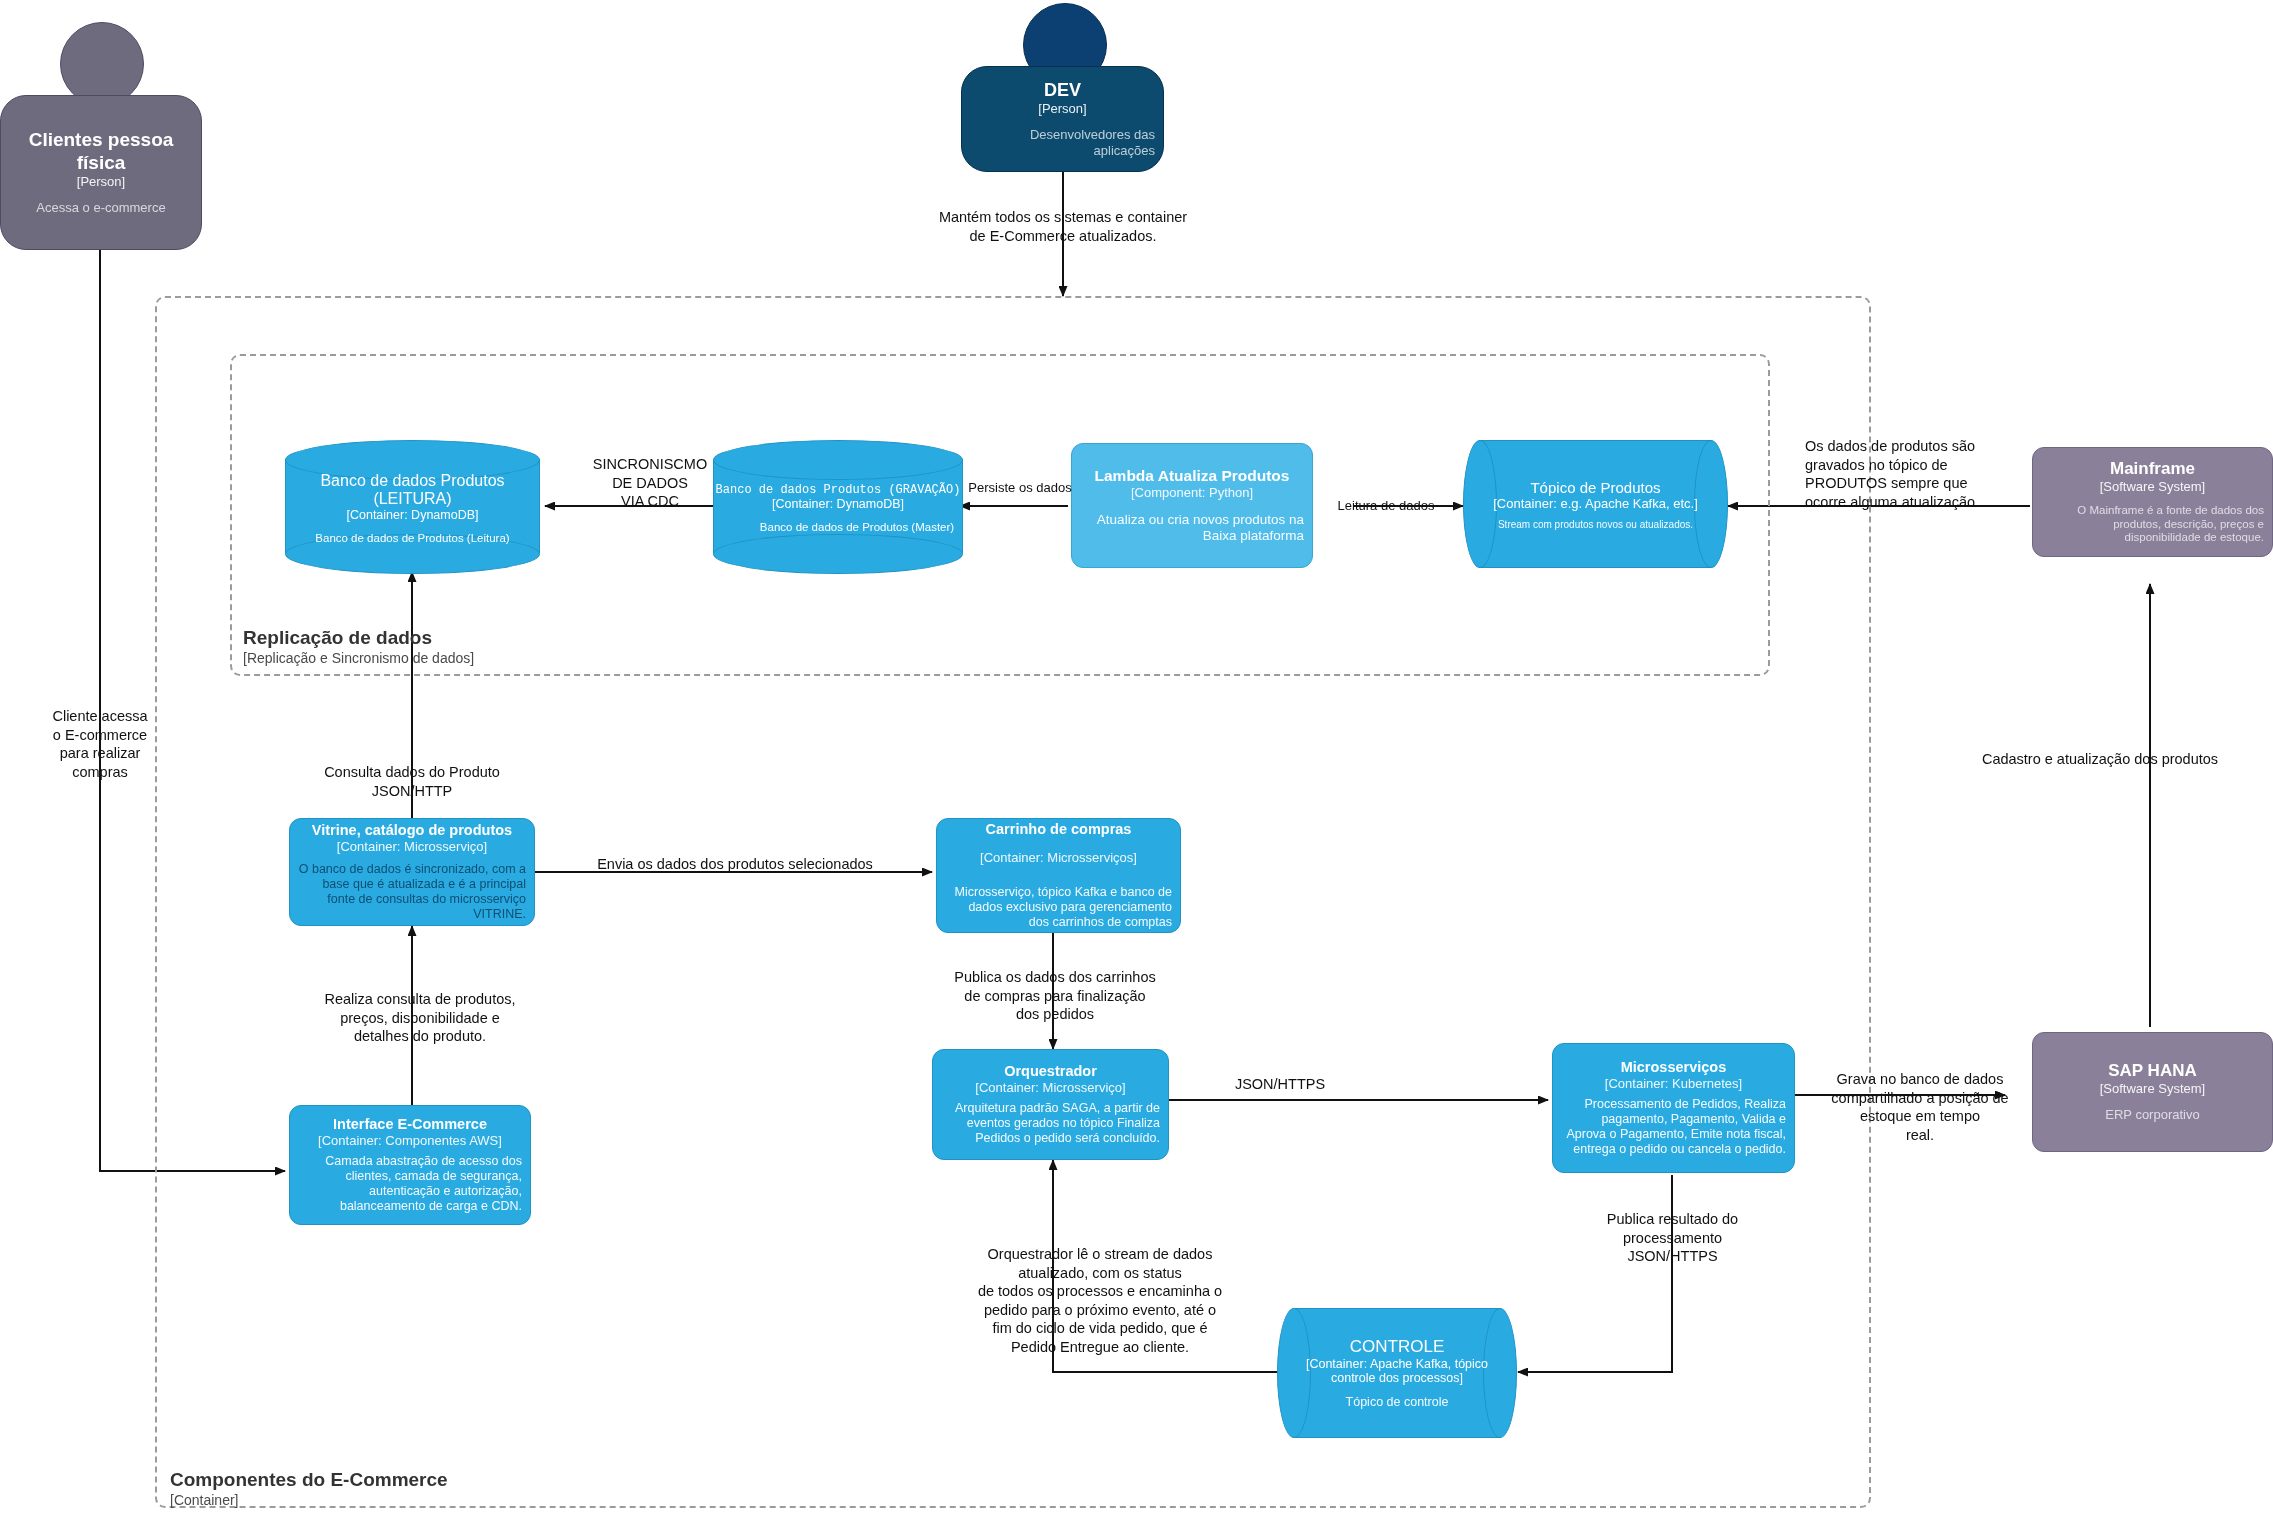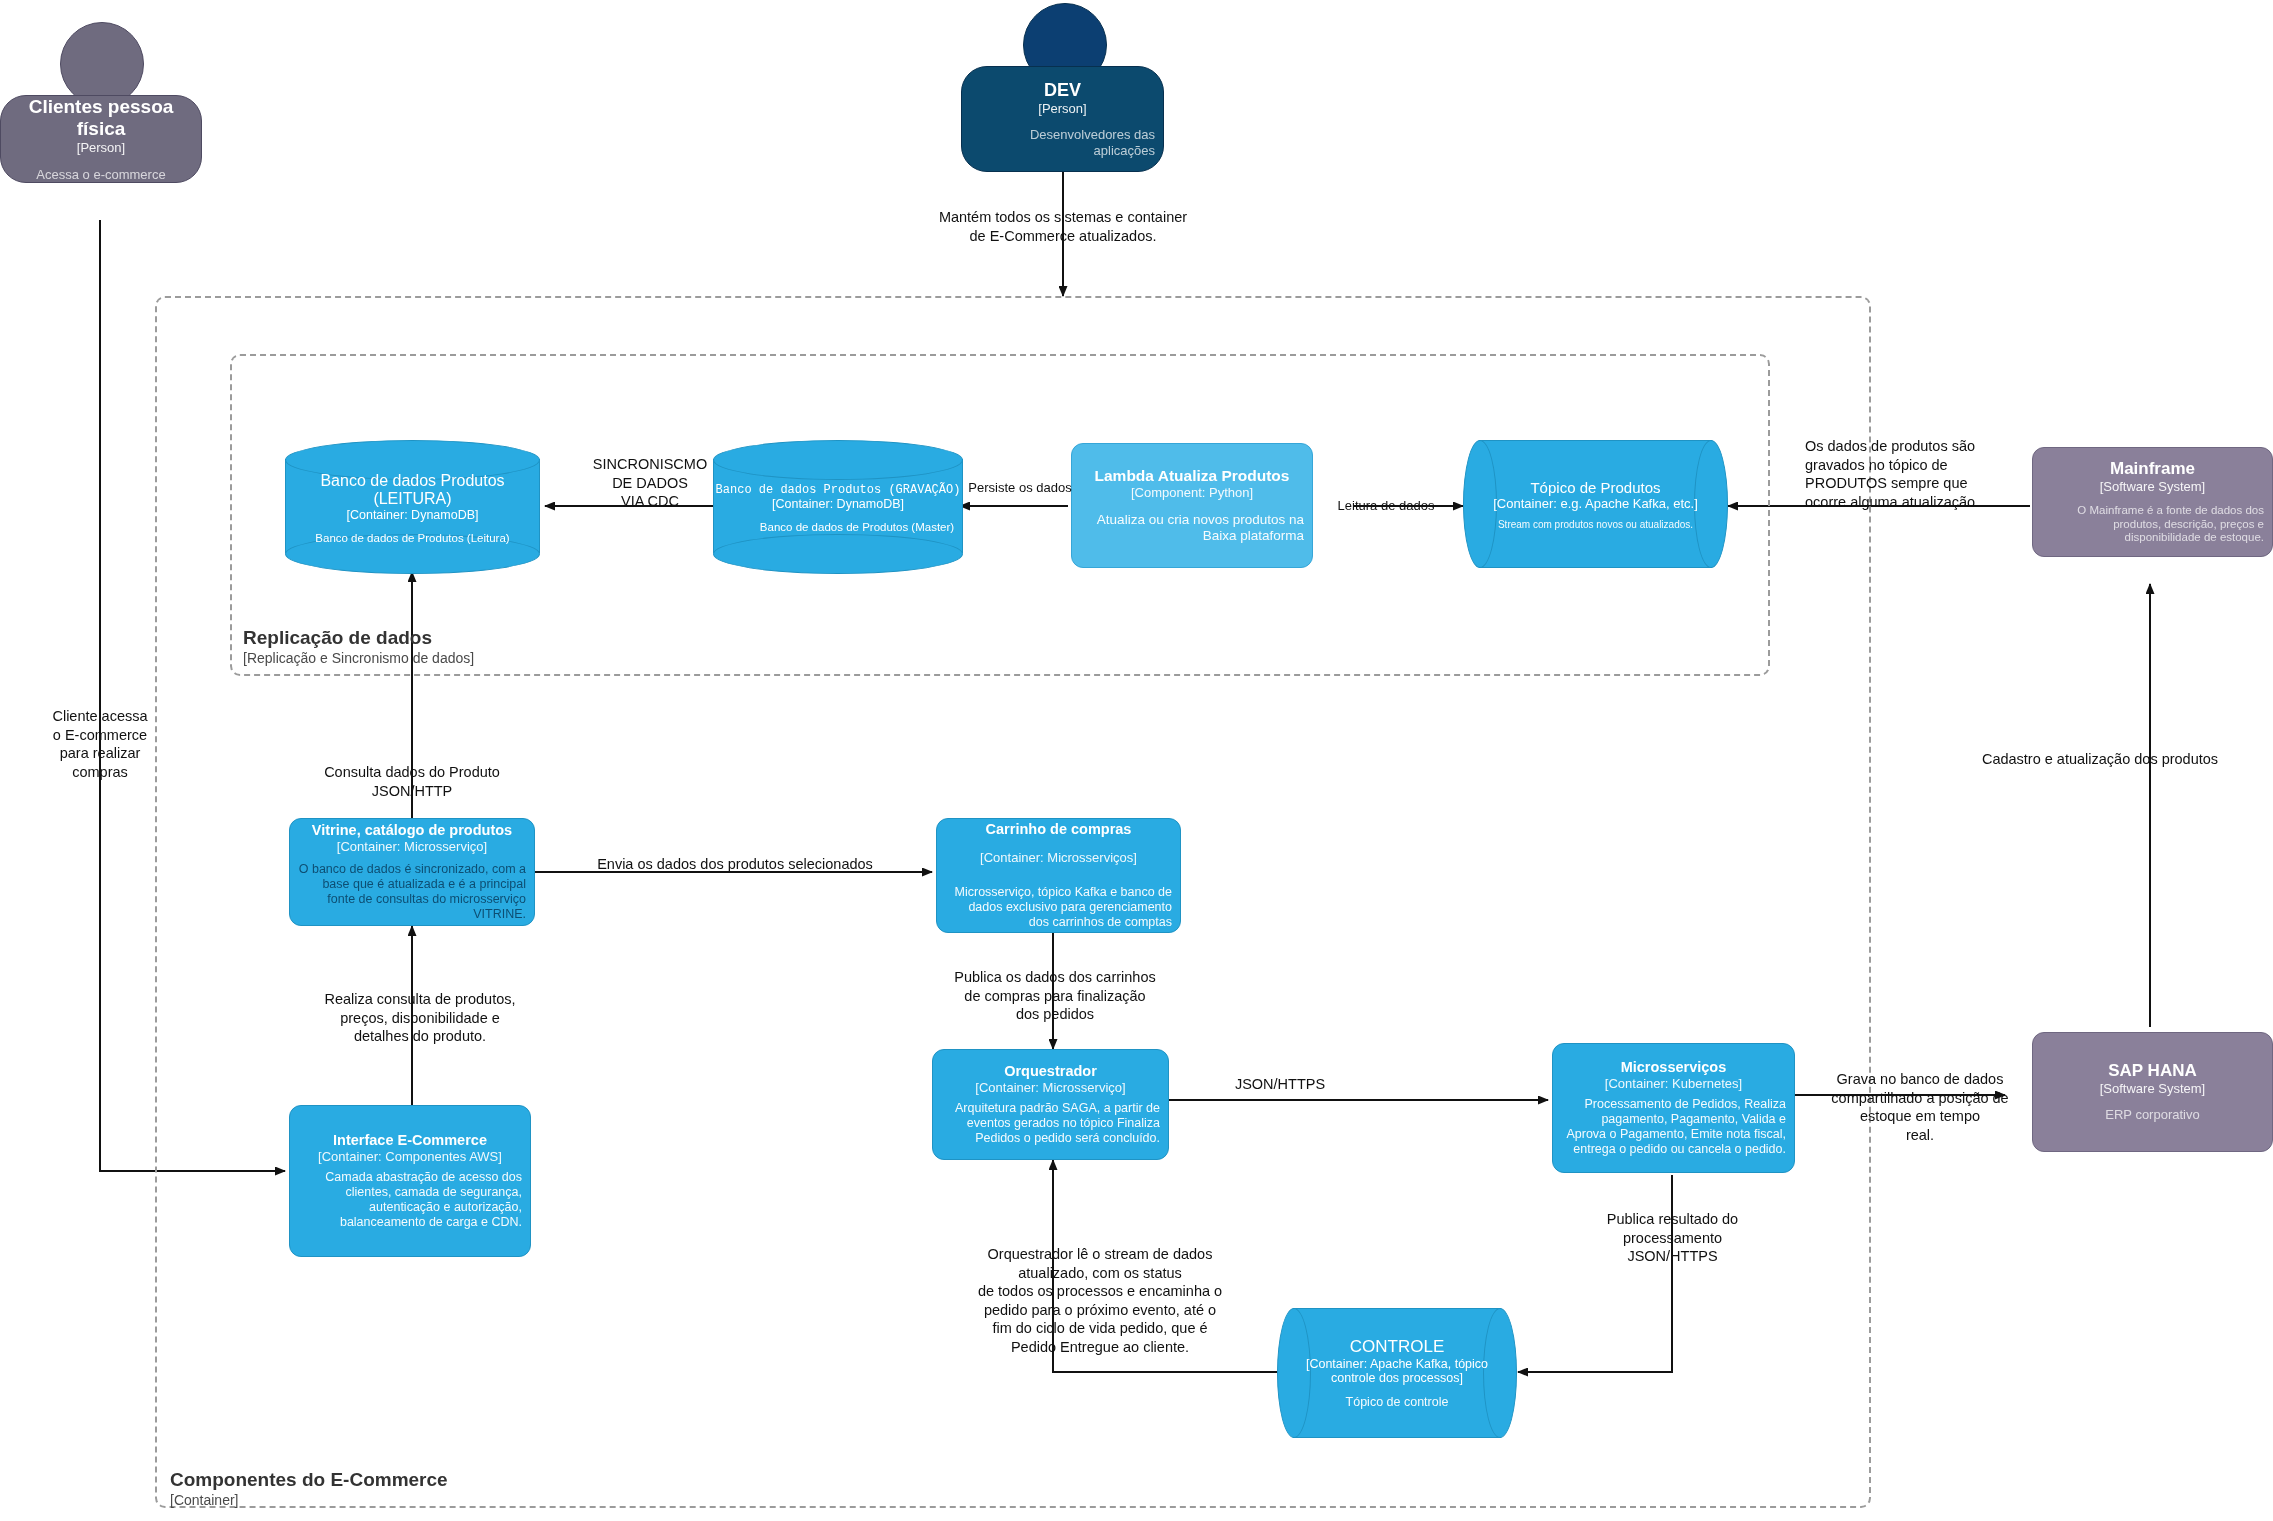--- a/index.html
+++ b/index.html
@@ -112,21 +112,21 @@
     <div class="bs">[Container]</div>
   </div>
 
   <div class="boundary" style="left:230px;top:354px;width:1540px;height:322px;"></div>
   <div class="bnd-label" style="left:243px;top:626px;width:500px;">
     <div class="bt">Replicação de dados</div>
     <div class="bs">[Replicação e Sincronismo de dados]</div>
   </div>
 
   <div class="person-head" style="left:60px;top:22px;width:82px;height:82px;background:#6F6B7F;border-color:#4e4a61;"></div>
-  <div class="node person grey" style="left:0px;top:95px;width:202px;height:88px;">
+  <div class="node person grey" style="left:0px;top:95px;width:202px;height:155px;">
     <div class="t1" style="font-size:19px;">Clientes pessoa física</div>
     <div class="t2" style="font-size:13px;">[Person]</div>
     <div class="t3" style="font-size:13px;">Acessa o e-commerce</div>
   </div>
 
   <div class="person-head" style="left:1023px;top:3px;width:82px;height:82px;background:#0C3F72;border-color:#07304f;"></div>
   <div class="node person navy" style="left:961px;top:66px;width:203px;height:106px;">
     <div class="t1" style="font-size:18px;">DEV</div>
     <div class="t2" style="font-size:13px;">[Person]</div>
     <div class="t3" style="font-size:13px;">Desenvolvedores das aplicações</div>
@@ -182,21 +182,21 @@
     <div class="t2" style="font-size:13px;">[Container: Microsserviço]</div>
     <div class="t3" style="font-size:12.5px;color:#0c4a6e;opacity:.95;margin-top:7px;">O banco de dados é sincronizado, com a base que é atualizada e é a principal fonte de consultas do microsserviço VITRINE.</div>
   </div>
 
   <div class="node cont" style="left:936px;top:818px;width:245px;height:115px;gap:12px;">
     <div class="t1" style="font-size:14.5px;">Carrinho de compras</div>
     <div class="t2" style="font-size:13px;">[Container: Microsserviços]</div>
     <div class="t3" style="font-size:12.5px;color:#fff;opacity:.95;margin-top:7px;">Microsserviço, tópico Kafka e banco de dados exclusivo para gerenciamento dos carrinhos de comptas</div>
   </div>
 
-  <div class="node cont" style="left:289px;top:1105px;width:242px;height:152px;">
+  <div class="node cont" style="left:289px;top:1105px;width:242px;height:120px;">
     <div class="t1" style="font-size:14.5px;">Interface E-Commerce</div>
     <div class="t2" style="font-size:13px;">[Container: Componentes AWS]</div>
     <div class="t3" style="font-size:12.5px;color:#fff;opacity:.95;margin-top:6px;">Camada abastração de acesso dos clientes, camada de segurança, autenticação e autorização, balanceamento de carga e CDN.</div>
   </div>
 
   <div class="node cont" style="left:932px;top:1049px;width:237px;height:111px;">
     <div class="t1" style="font-size:14.5px;">Orquestrador</div>
     <div class="t2" style="font-size:13px;">[Container: Microsserviço]</div>
     <div class="t3" style="font-size:12.5px;color:#fff;opacity:.95;margin-top:6px;">Arquitetura padrão SAGA, a partir de eventos gerados no tópico Finaliza Pedidos o pedido será concluído.</div>
   </div>

